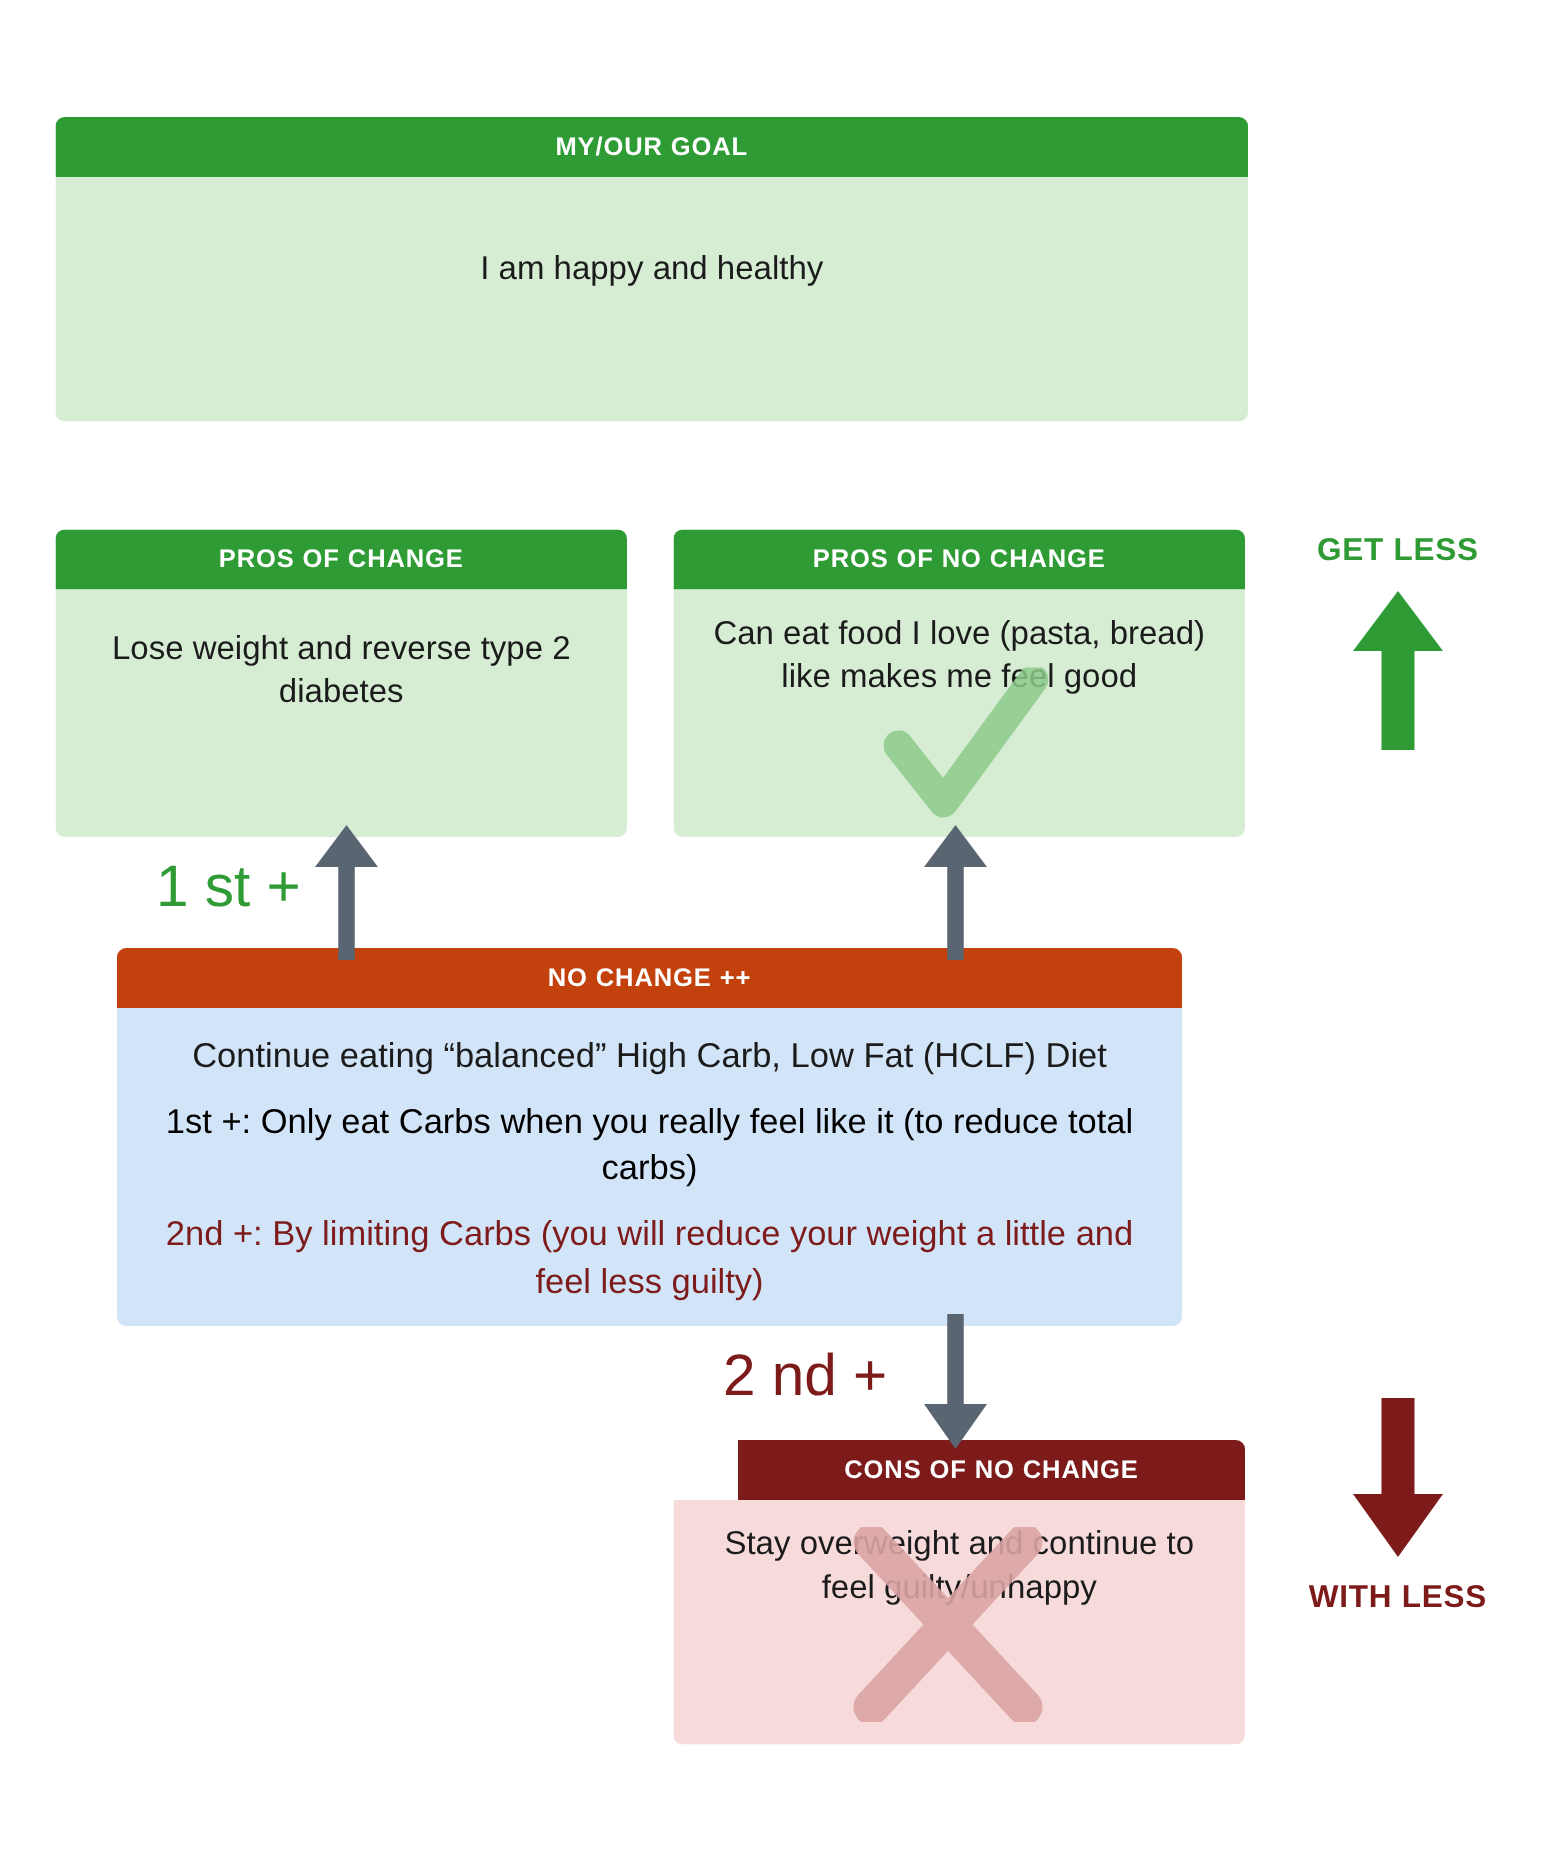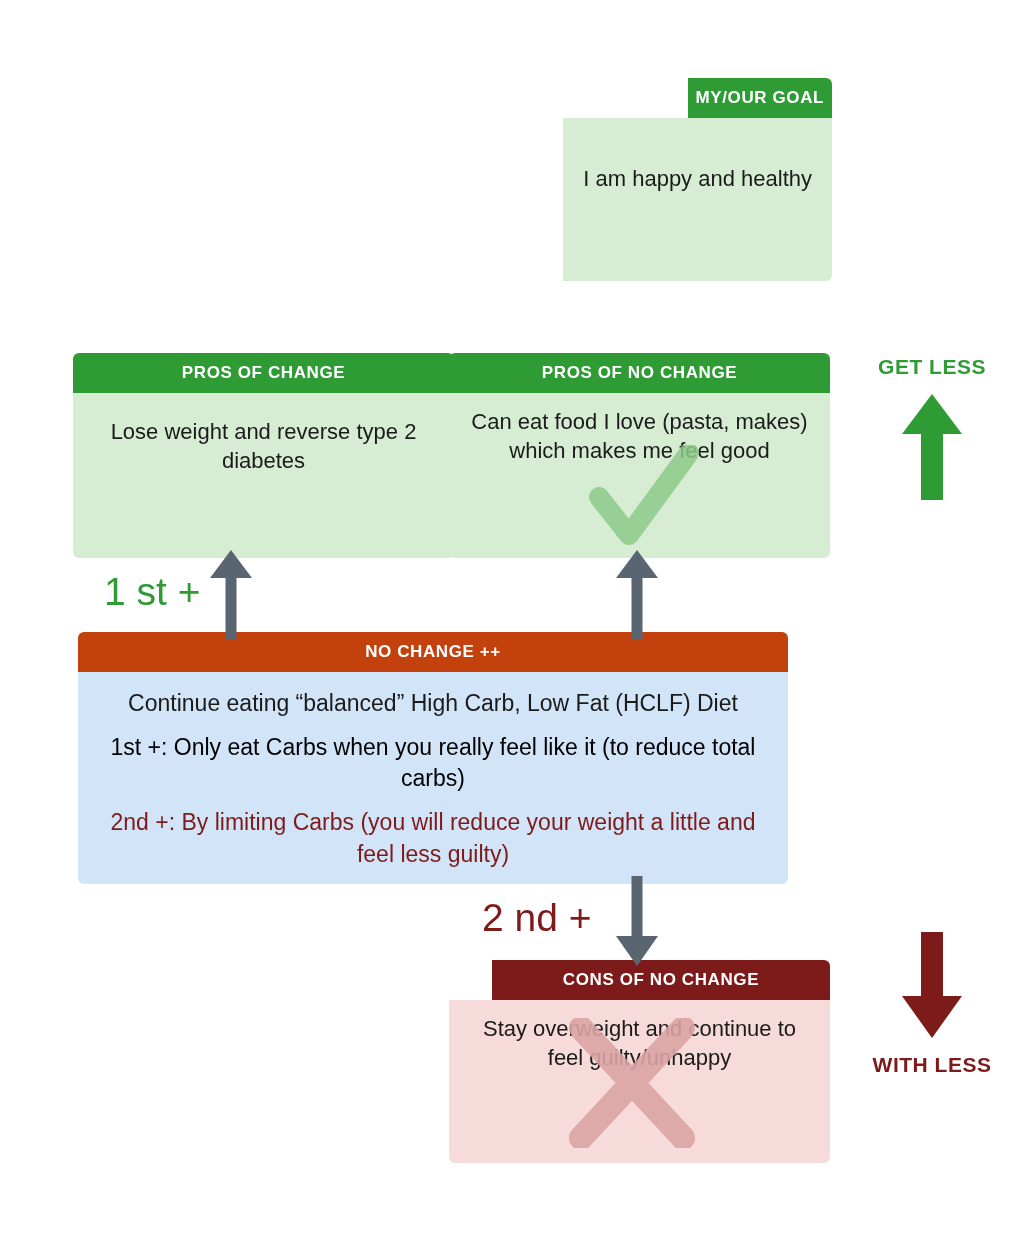--- a/index.html
+++ b/index.html
@@ -59,24 +59,24 @@
   .green .card-header { background: #2e9b35; }
   .green .card-body   { background: #d6edd4; }
 
   .blue .card-header  { background: #c2410c; }
   .blue .card-body    { background: #d2e4f7; }
 
   .dark-red .card-header { background: #7d1b1b; margin-left: 43px; }
   .dark-red .card-body   { background: #f7dada; }
 
   
-  #goal-card      { left: 37px;  top: 78px;  width: 795px; height: 203px; align-items: flex-end; }
+  #goal-card      { left: 37px;  top: 78px;  width: 795px; height: 203px; }
   #goal-card .card-body { justify-content: flex-start; padding-top: 46px; }
 
-  #pros-change-card { left: 37px;  top: 353px; width: 381px; height: 205px; margin-left: 36px; }
+  #pros-change-card { left: 37px;  top: 353px; width: 381px; height: 205px; }
   #pros-change-card .card-body { justify-content: flex-start; padding-top: 24px; }
 
   #pros-no-change-card { left: 449px; top: 353px; width: 381px; height: 205px; }
   #pros-no-change-card .card-body { justify-content: flex-start; padding-top: 14px; position: relative; }
 
   #no-change-card { left: 78px; top: 632px; width: 710px; height: 252px; }
   #no-change-card .card-body {
     justify-content: space-between;
     padding-top: 16px;
     font-size: 23px;
@@ -148,21 +148,21 @@
   <div class="card green" id="pros-change-card">
     <div class="card-header">PROS OF CHANGE</div>
     <div class="card-body">
       <span>Lose weight and reverse type 2 diabetes</span>
     </div>
   </div>
 
   <div class="card green" id="pros-no-change-card">
     <div class="card-header">PROS OF NO CHANGE</div>
     <div class="card-body">
-      <span>Can eat food I love (pasta, makes) which makes me feel good</span>
+      <span>Can eat food I love (pasta, bread) like makes me feel good</span>
       <svg class="check-mark" viewBox="0 0 110 110">
         <path d="M10 52 L40 90 L100 8" fill="none" stroke="#8cc98a" stroke-width="20" stroke-linecap="round" stroke-linejoin="round" opacity="0.85"></path>
       </svg>
     </div>
   </div>
 
   <div class="card blue" id="no-change-card">
     <div class="card-header">NO CHANGE ++</div>
     <div class="card-body">
       <div>Continue eating “balanced” High Carb, Low Fat (HCLF)  Diet</div>

